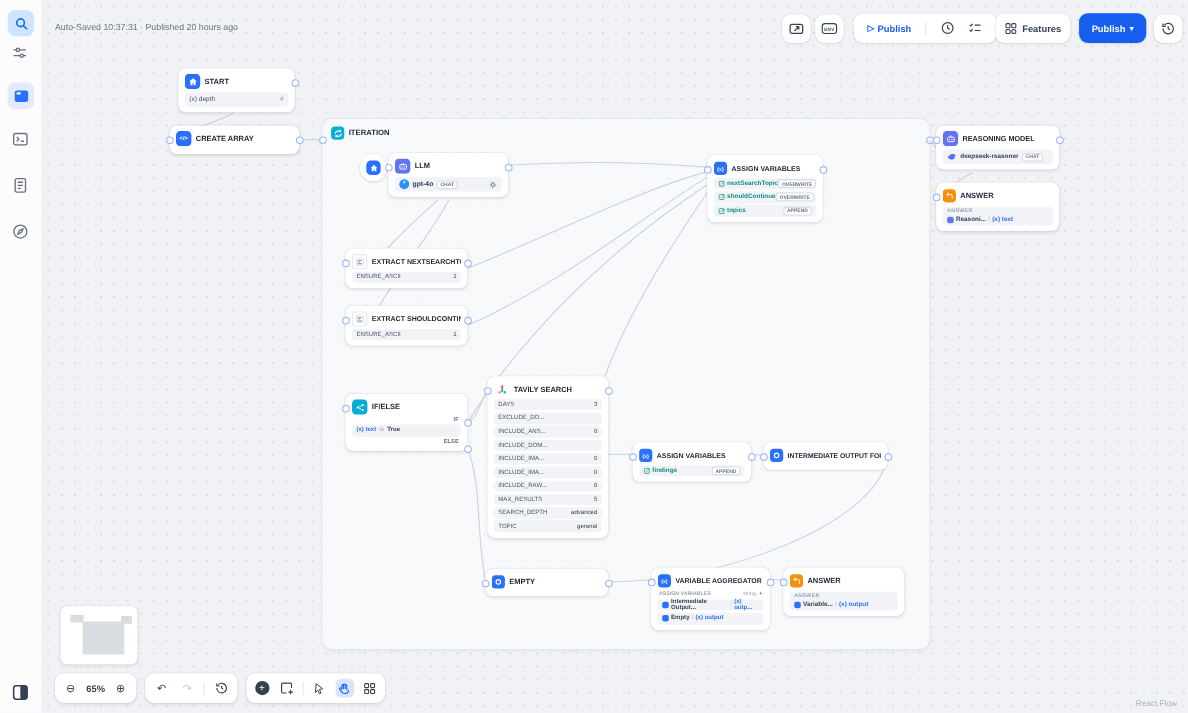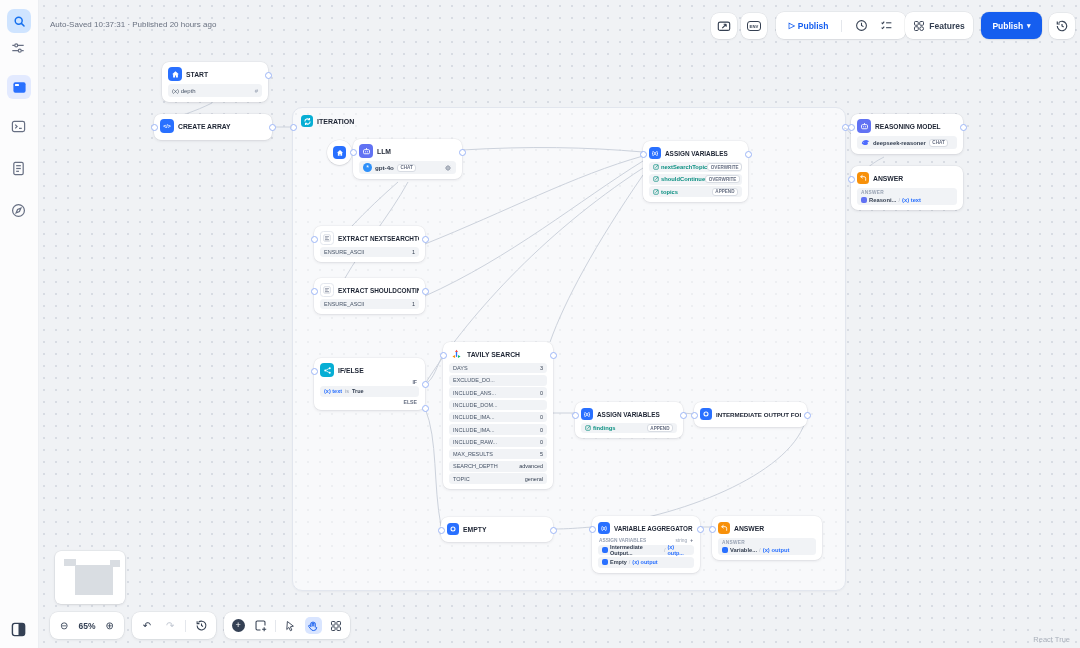--- a/index.html
+++ b/index.html
@@ -645,14 +645,14 @@
     <span class="tool">
       <svg width="12" height="12" viewBox="0 0 16 16" fill="none" stroke="#354052" stroke-width="1.3">
           <rect x="2" y="2" width="4.8" height="4.8" rx="1"></rect>
           <rect x="9.2" y="2" width="4.8" height="4.8" rx="1"></rect>
           <rect x="2" y="9.2" width="4.8" height="4.8" rx="1"></rect>
           <rect x="9.2" y="9.2" width="4.8" height="4.8" rx="1"></rect>
         </svg>
     </span>
   </div>
 
-  <div class="fl attribution">React True</div>
+  <div class="fl attribution">React Flow</div>
 </div>
 
 </body></html>

